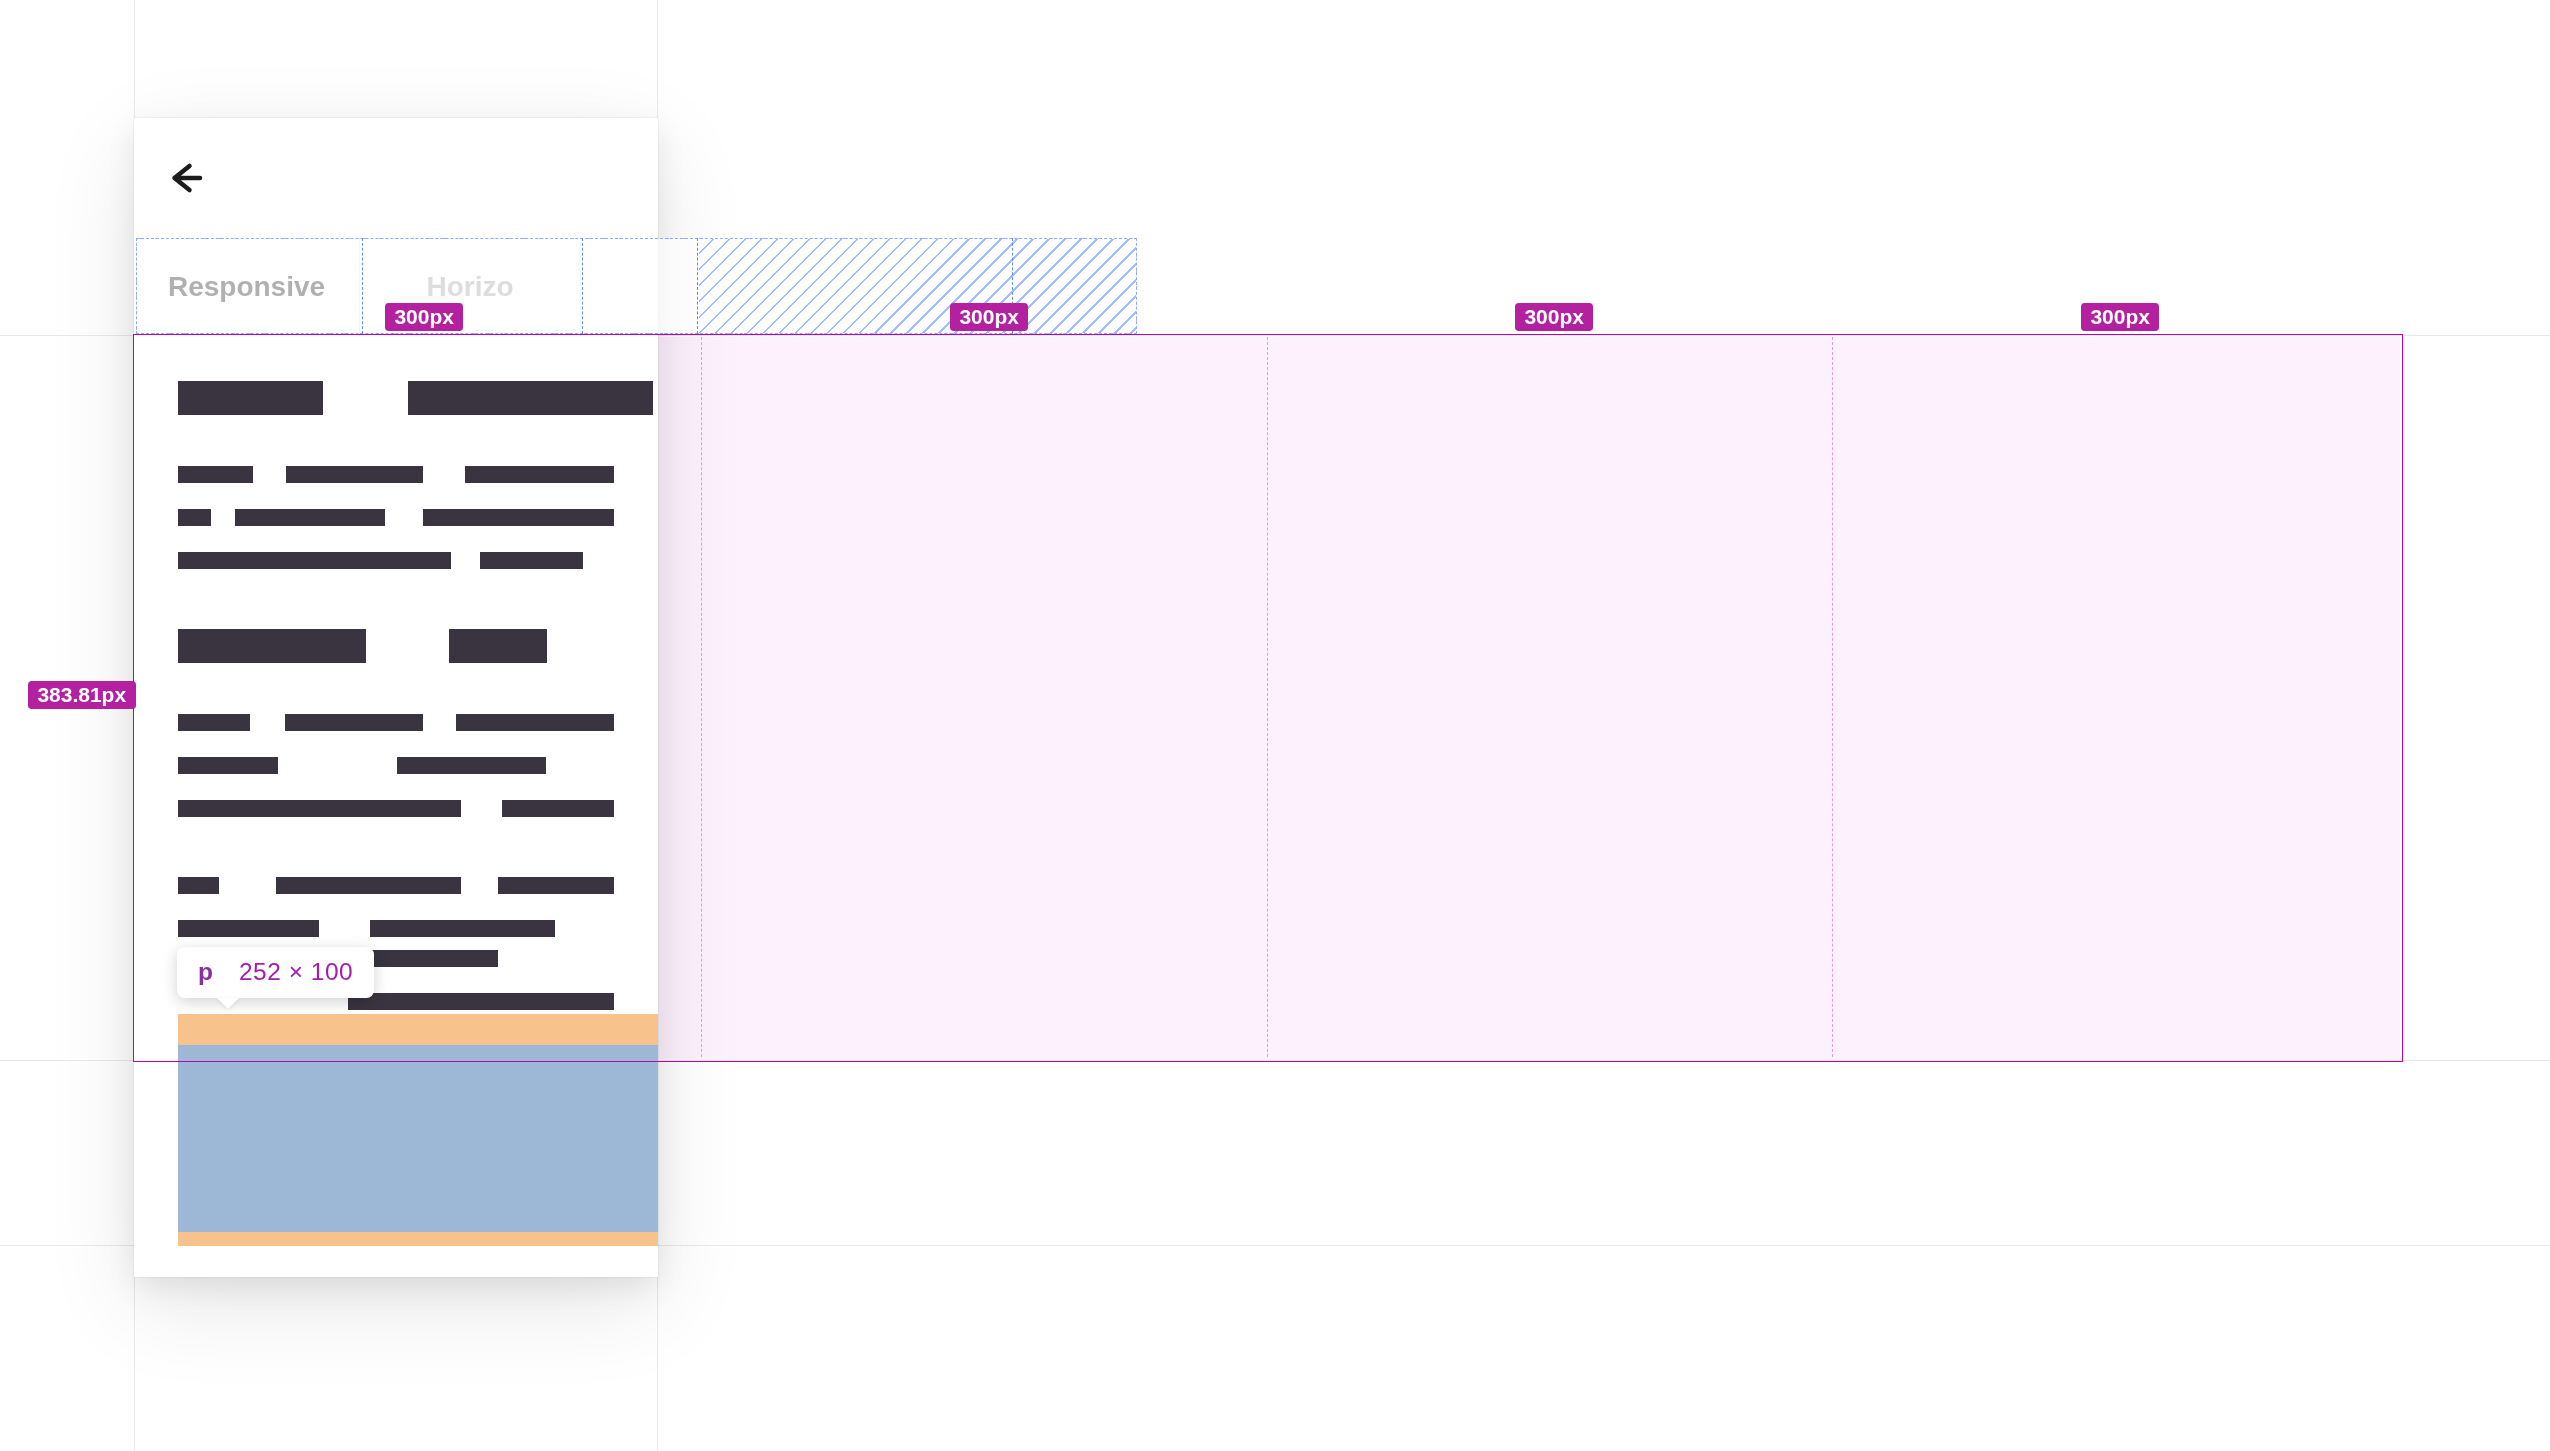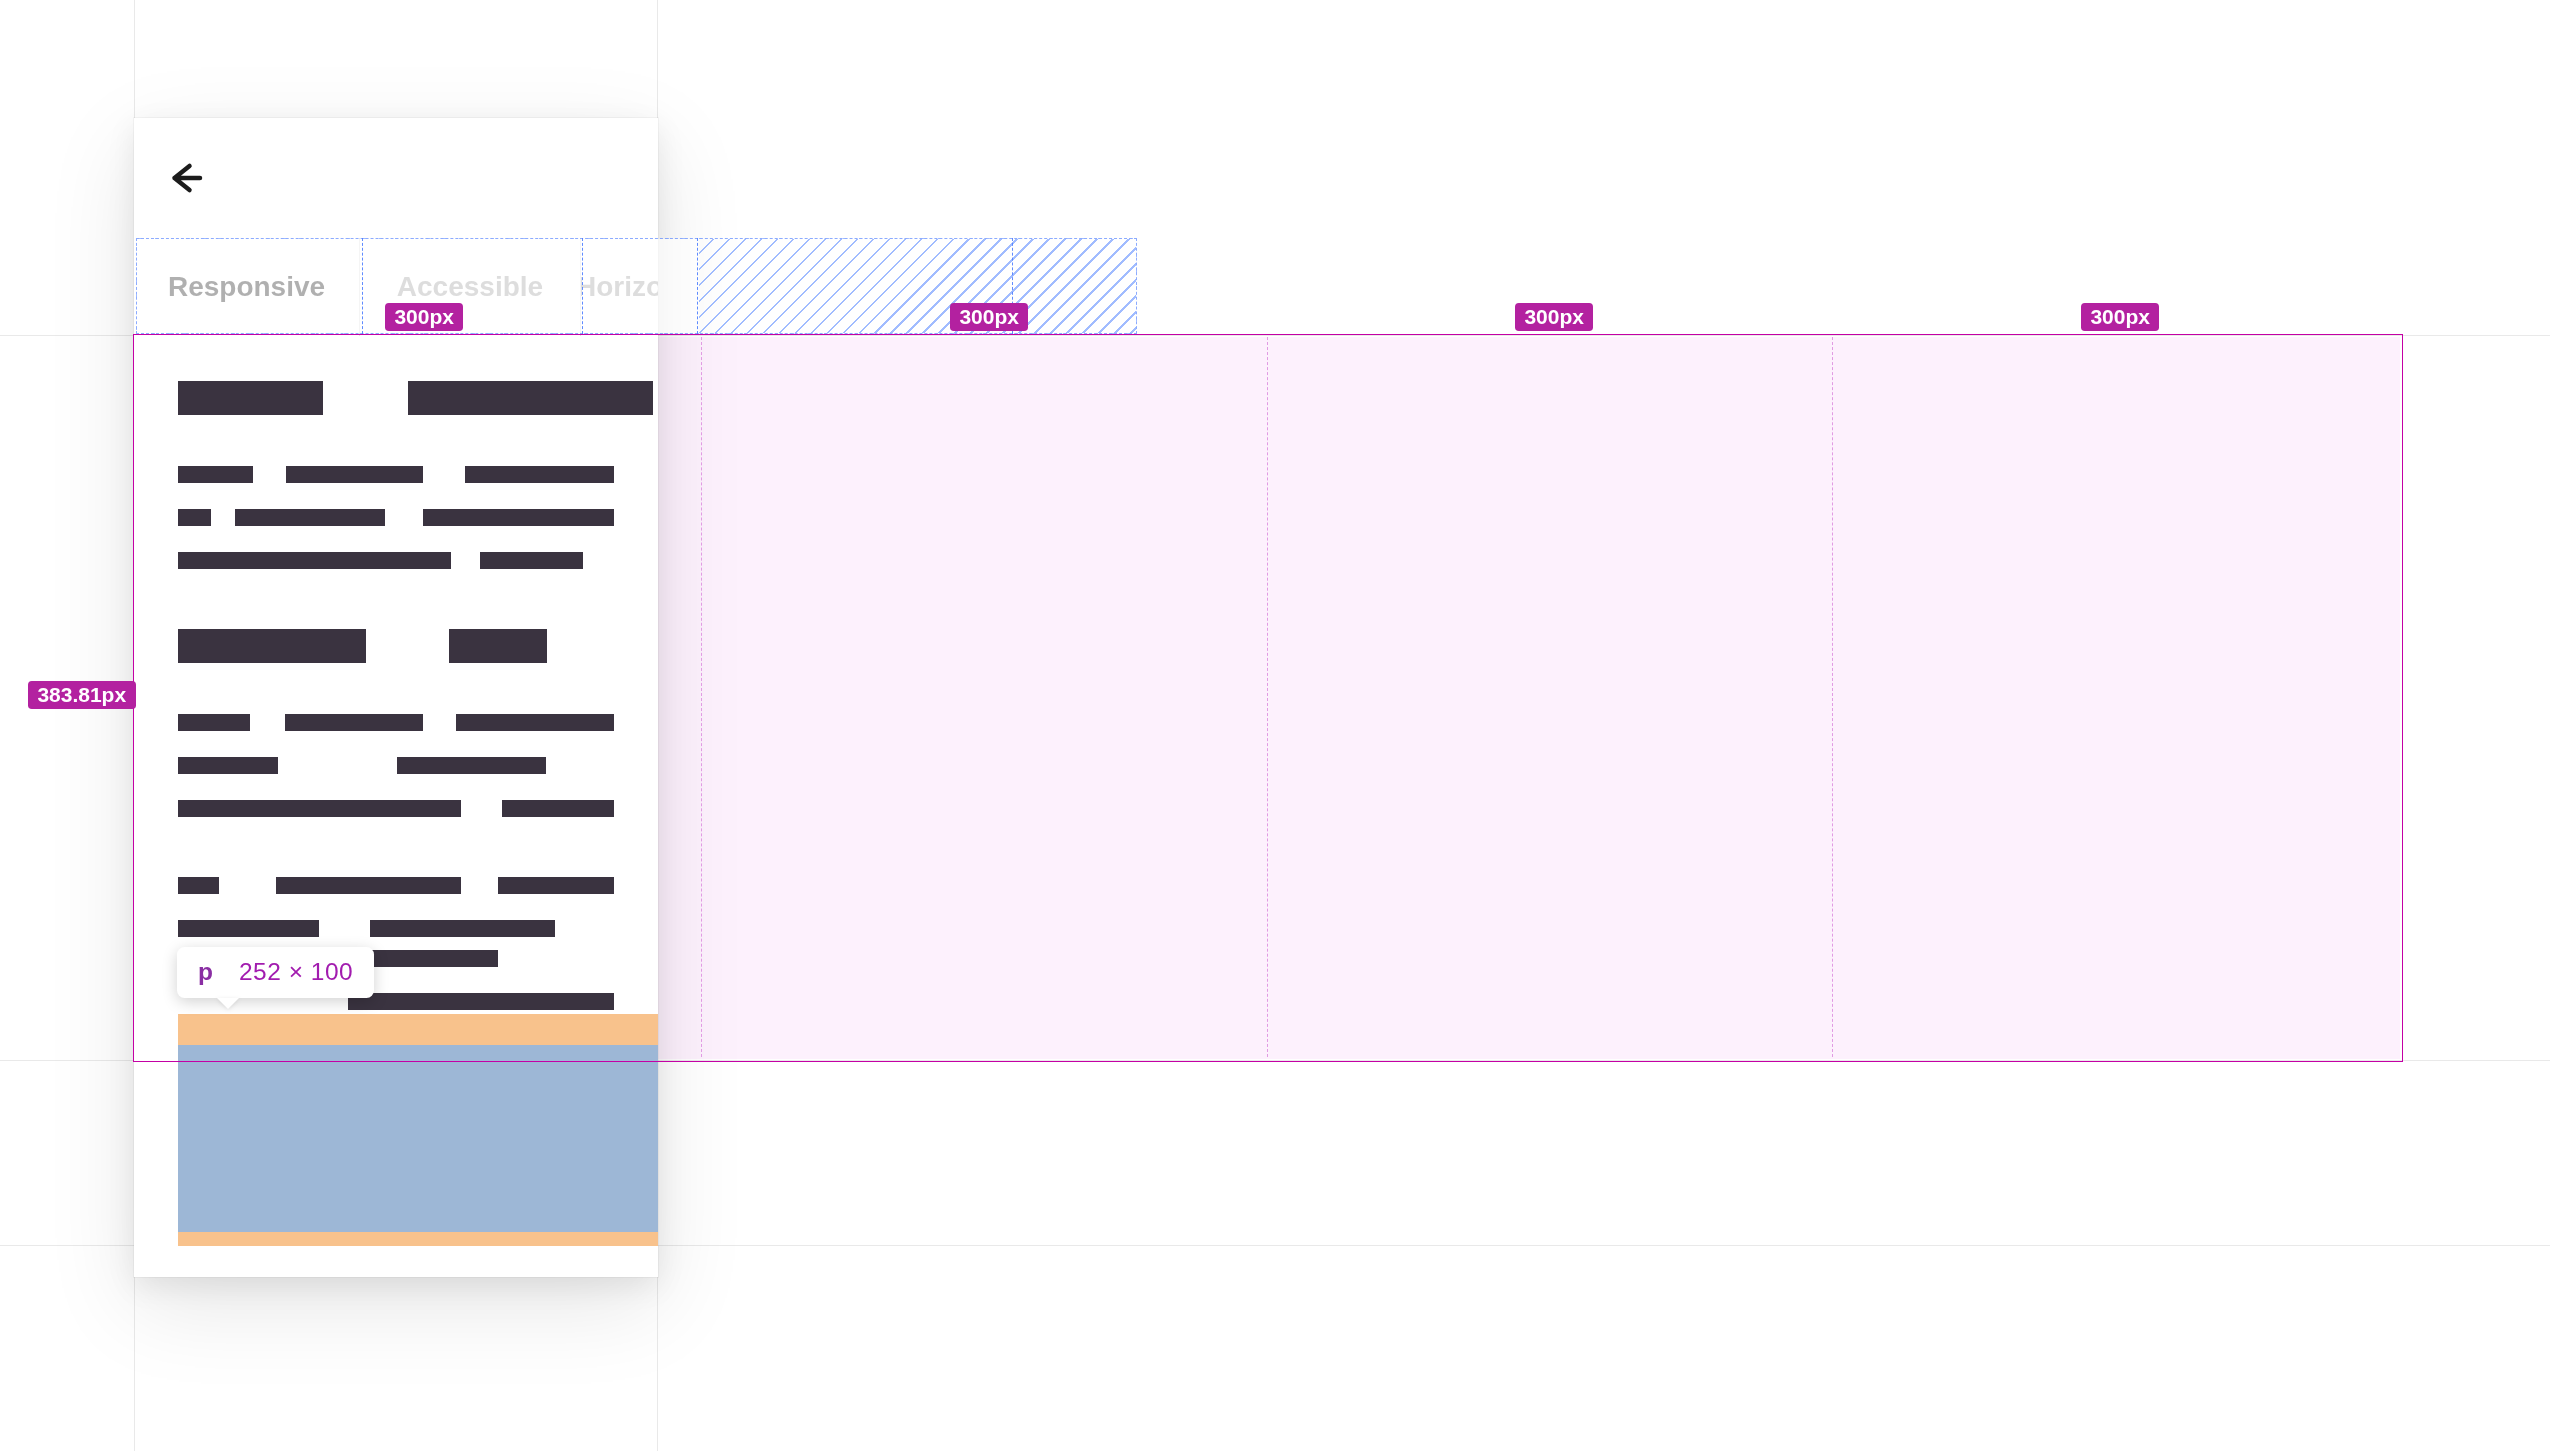--- a/index.html
+++ b/index.html
@@ -253,23 +253,20 @@
           <path d="M15 4 L5 12 L15 20 M5 12 H22"></path>
         </svg>
     </div>
   </div>
 
   <div class="tabs-row">
     <div class="tab" data-active="true">
         <span>Responsive</span>
       </div>
     <div class="tab" data-active="false">
-        <span>Accessible</span>
-      </div>
-    <div class="tab" data-active="false">
         <span>Horizo</span>
       </div>
 
   </div>
 
   <div class="demo-content">
     <div class="skel-block b1">
       <div class="skel-h">
         <span class="bar"></span>
         <span class="bar"></span>

